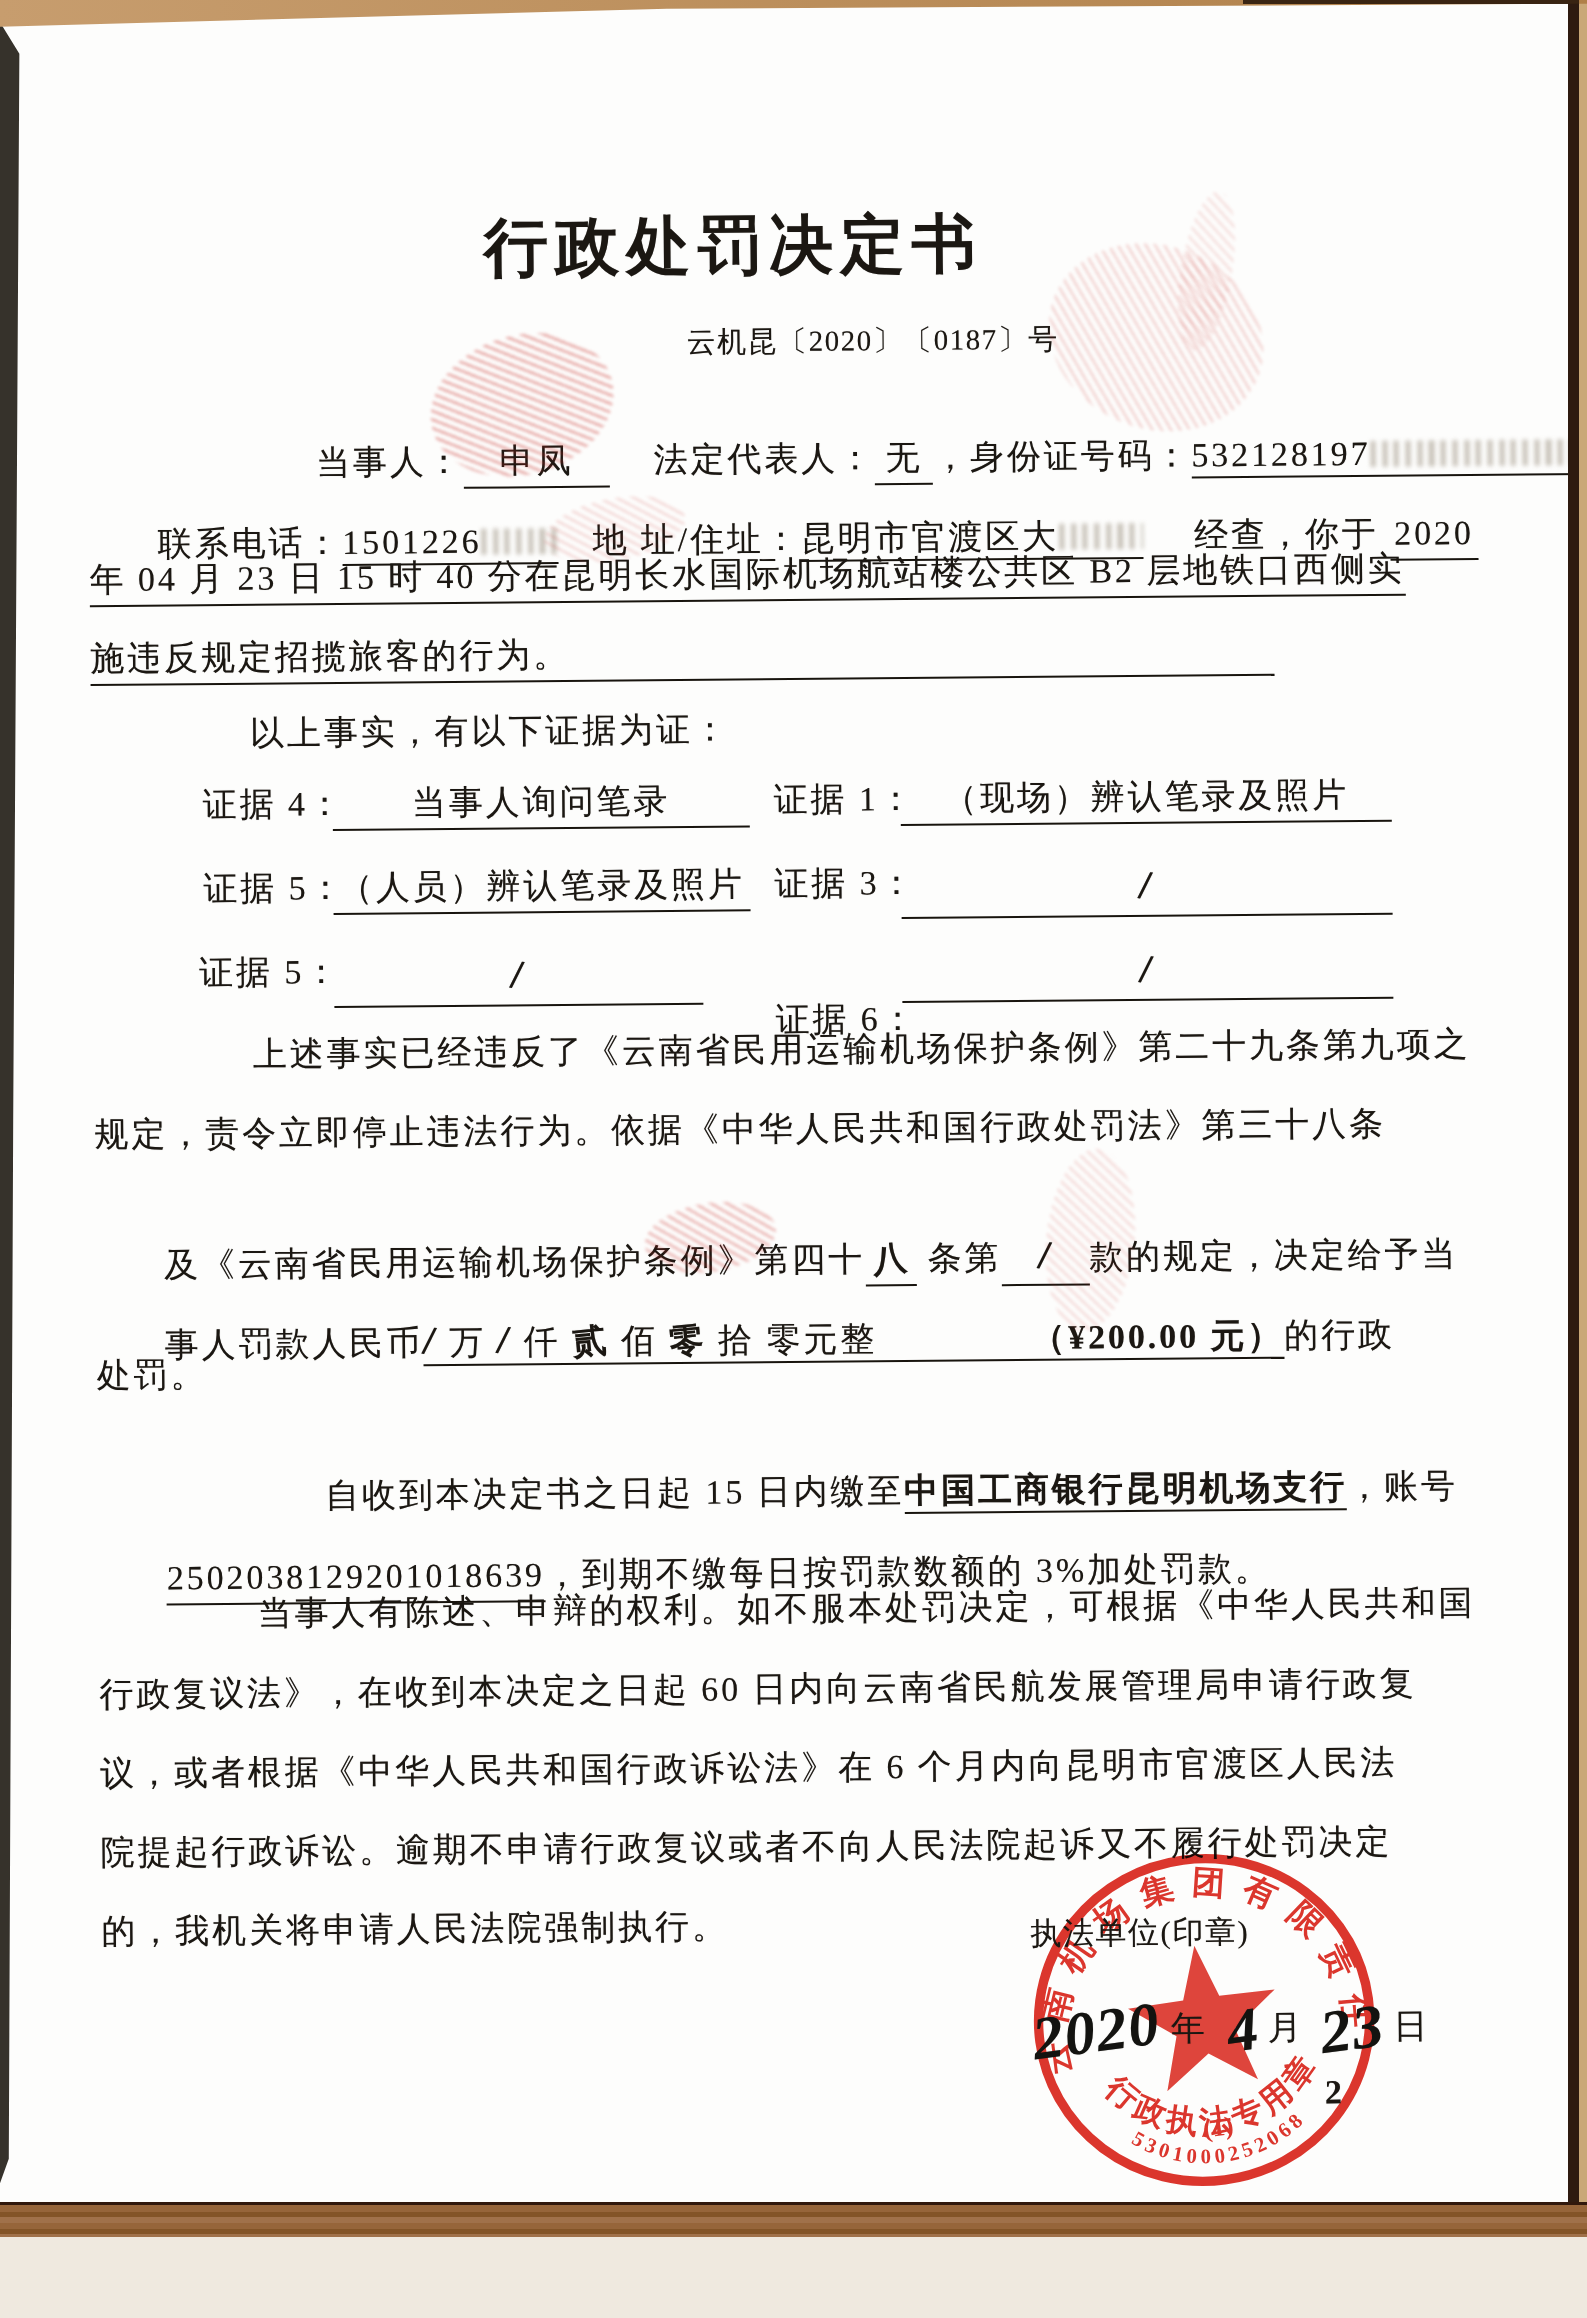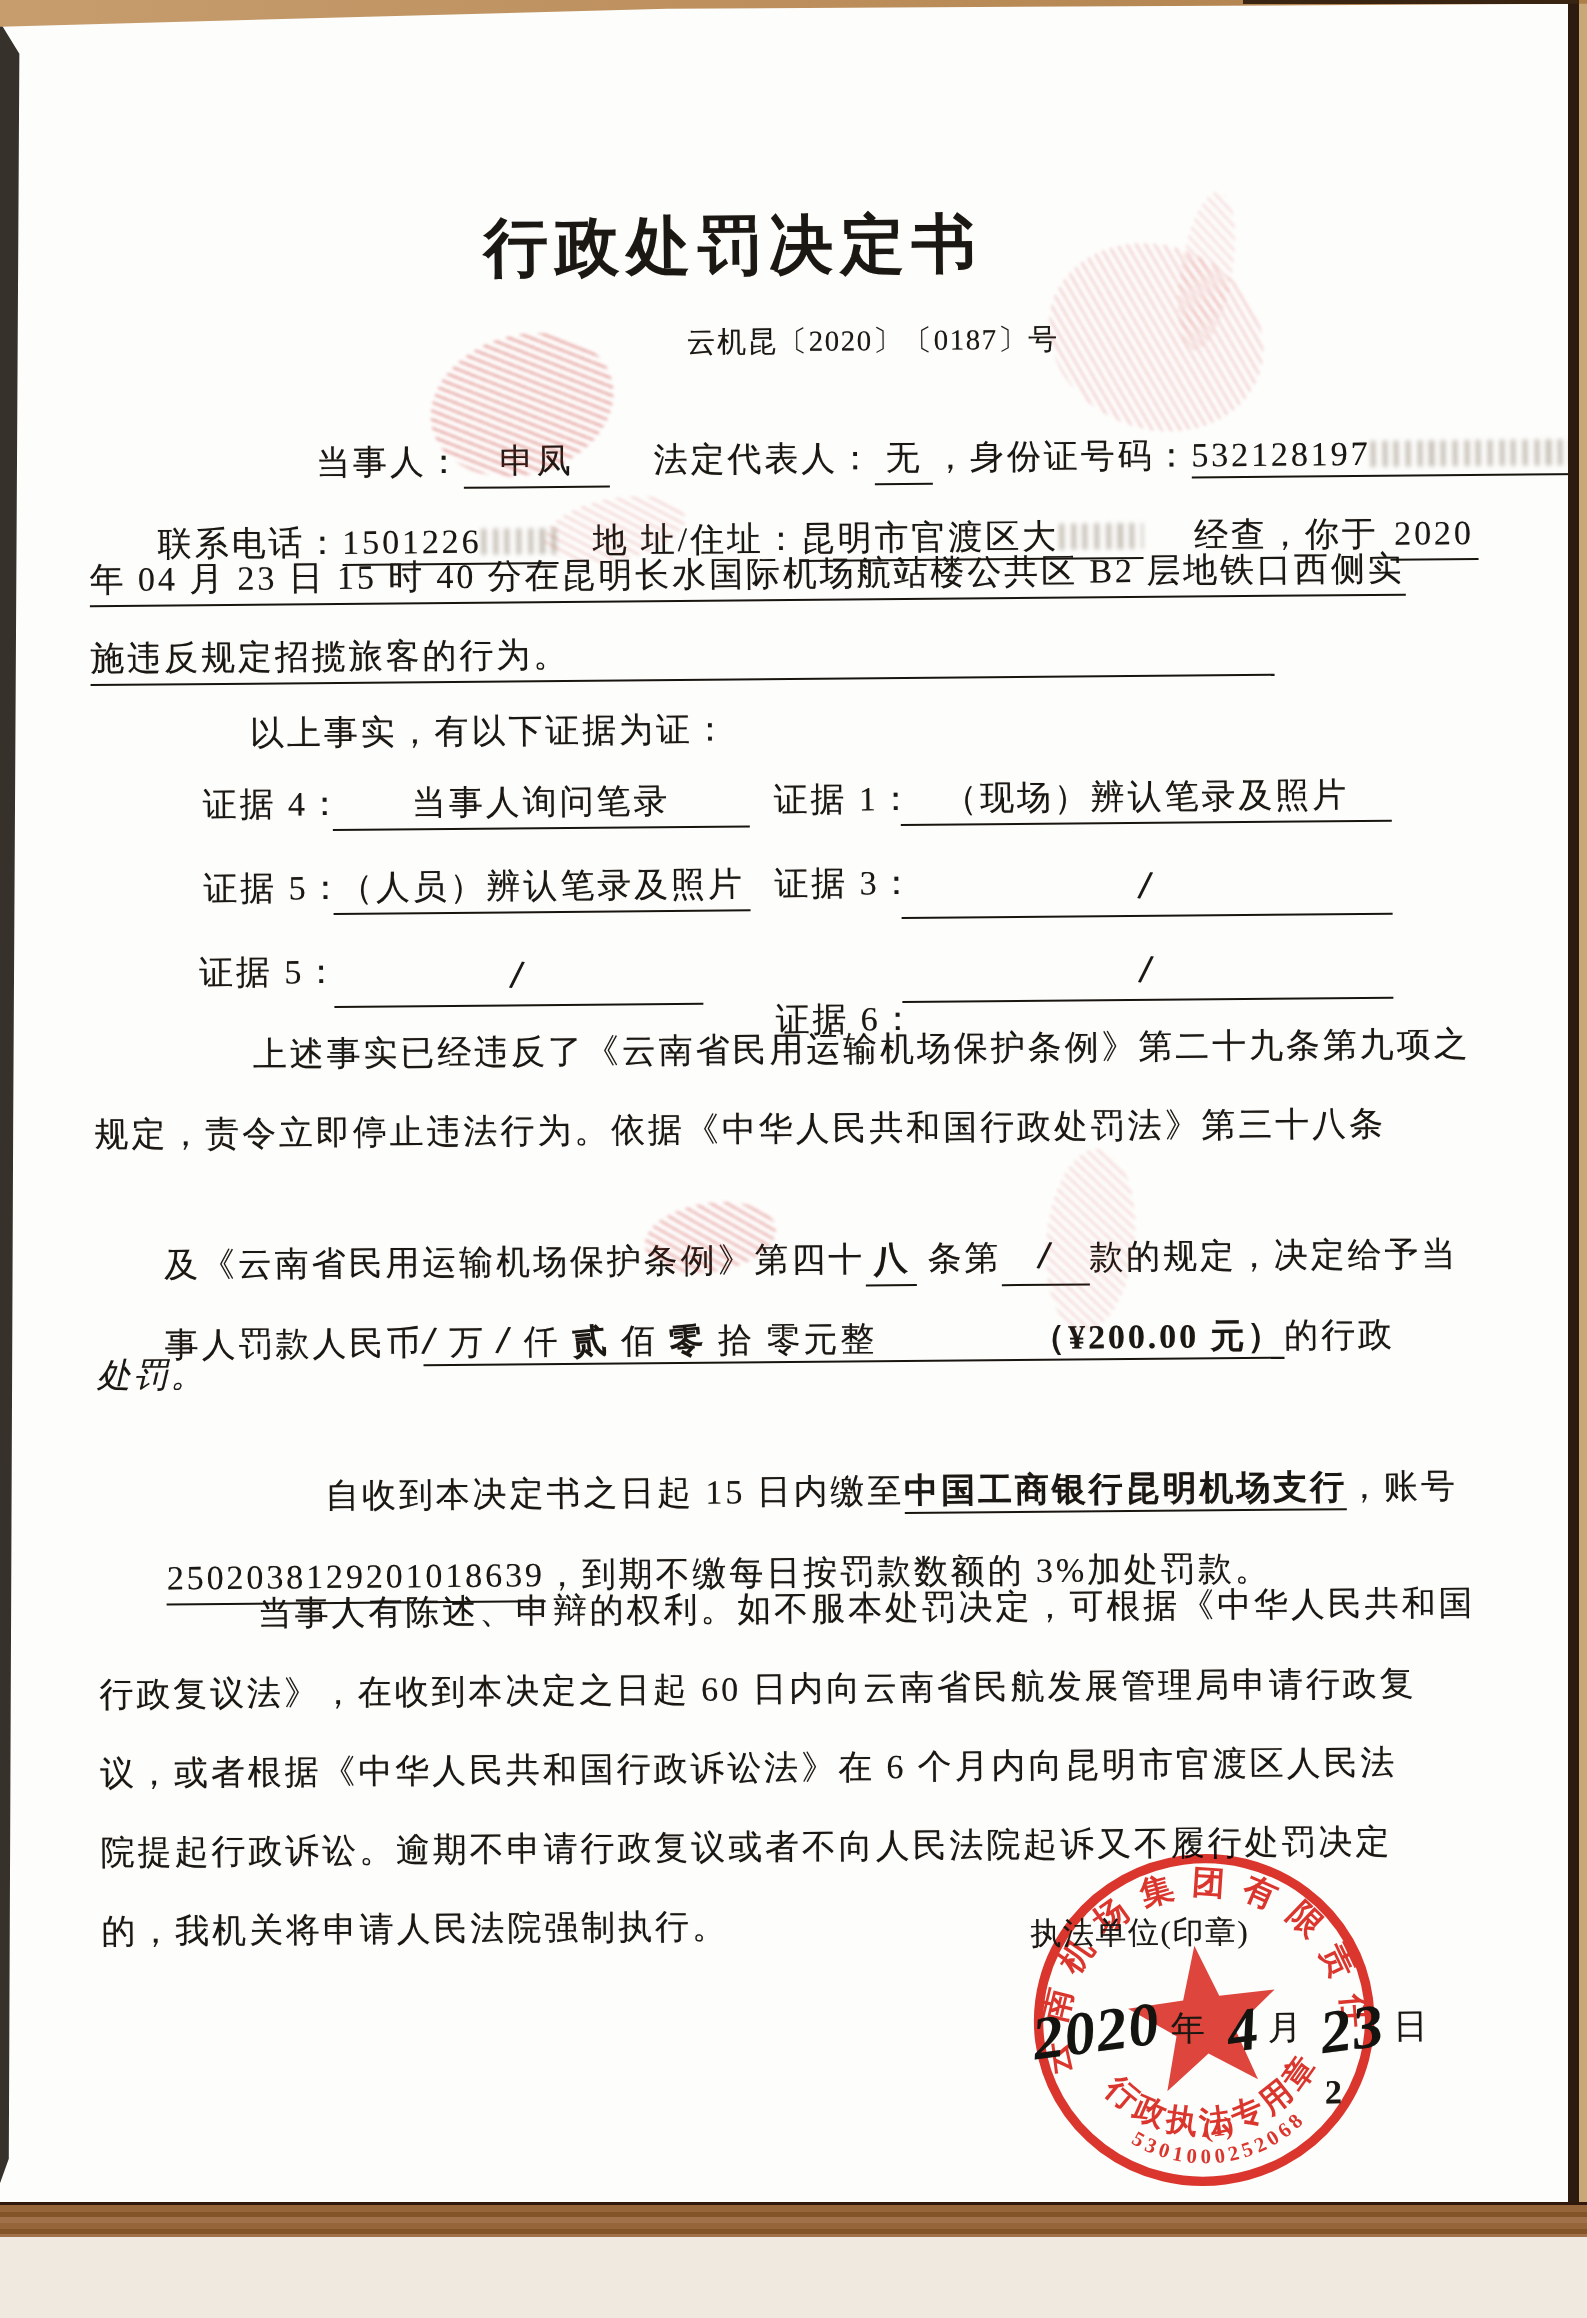--- a/index.html
+++ b/index.html
@@ -84,21 +84,21 @@
     <div class="ln" style="left:903px;top:947px;"><span class="u uw" style="min-width:491px;"><span class="slash">/</span></span></div>
 
     <div class="ln" style="left:253px;top:1029px;">上述事实已经违反了《云南省民用运输机场保护条例》第二十九条第九项之</div>
     <div class="ln" style="left:94px;top:1108px;">规定，责令立即停止违法行为。依据《中华人民共和国行政处罚法》第三十八条</div>
     <div class="ln" style="left:94px;top:1189px;">
       <span>及《云南省民用运输机场保护条例》第四十</span><span class="u uw" style="min-width:51px;"><span class="hand">八</span></span><span> 条第</span><span class="u uw" style="min-width:88px;"><span class="slash">/</span></span><span>款的规定，决定给予当</span>
     </div>
     <div class="ln" style="left:94px;top:1269px;">
       <span>事人罚款人民币</span><span class="u"><span class="tk slash">/</span><span class="tk">万</span><span class="tk slash">/</span><span class="tk">仟</span><span class="tk hand">贰</span><span class="tk">佰</span><span class="tk hand">零</span><span class="tk">拾</span><span>零元整</span><span style="margin-left:154px;font-weight:bold;">（¥200.00 元）</span></span><span>的行政</span>
     </div>
-    <div class="ln" style="left:94px;top:1349px;font-style:italic;">处罚。</div>
+    <div class="ln" style="left:94px;top:1349px;">处罚。</div>
 
     <div class="ln" style="left:253px;top:1428px;">
       <span>自收到本决定书之日起 15 日内缴至</span><span class="u" style="font-weight:bold;">中国工商银行昆明机场支行</span><span>，账号</span>
     </div>
     <div class="ln" style="left:94px;top:1509px;">
       <span class="u" style="display:inline-block;min-width:373px;">2502038129201018639</span><span>，到期不缴每日按罚款数额的 3%加处罚款。</span>
     </div>
 
     <div class="ln" style="left:253px;top:1588px;">当事人有陈述、申辩的权利。如不服本处罚决定，可根据《中华人民共和国</div>
     <div class="ln" style="left:94px;top:1668px;">行政复议法》，在收到本决定之日起 60 日内向云南省民航发展管理局申请行政复</div>

